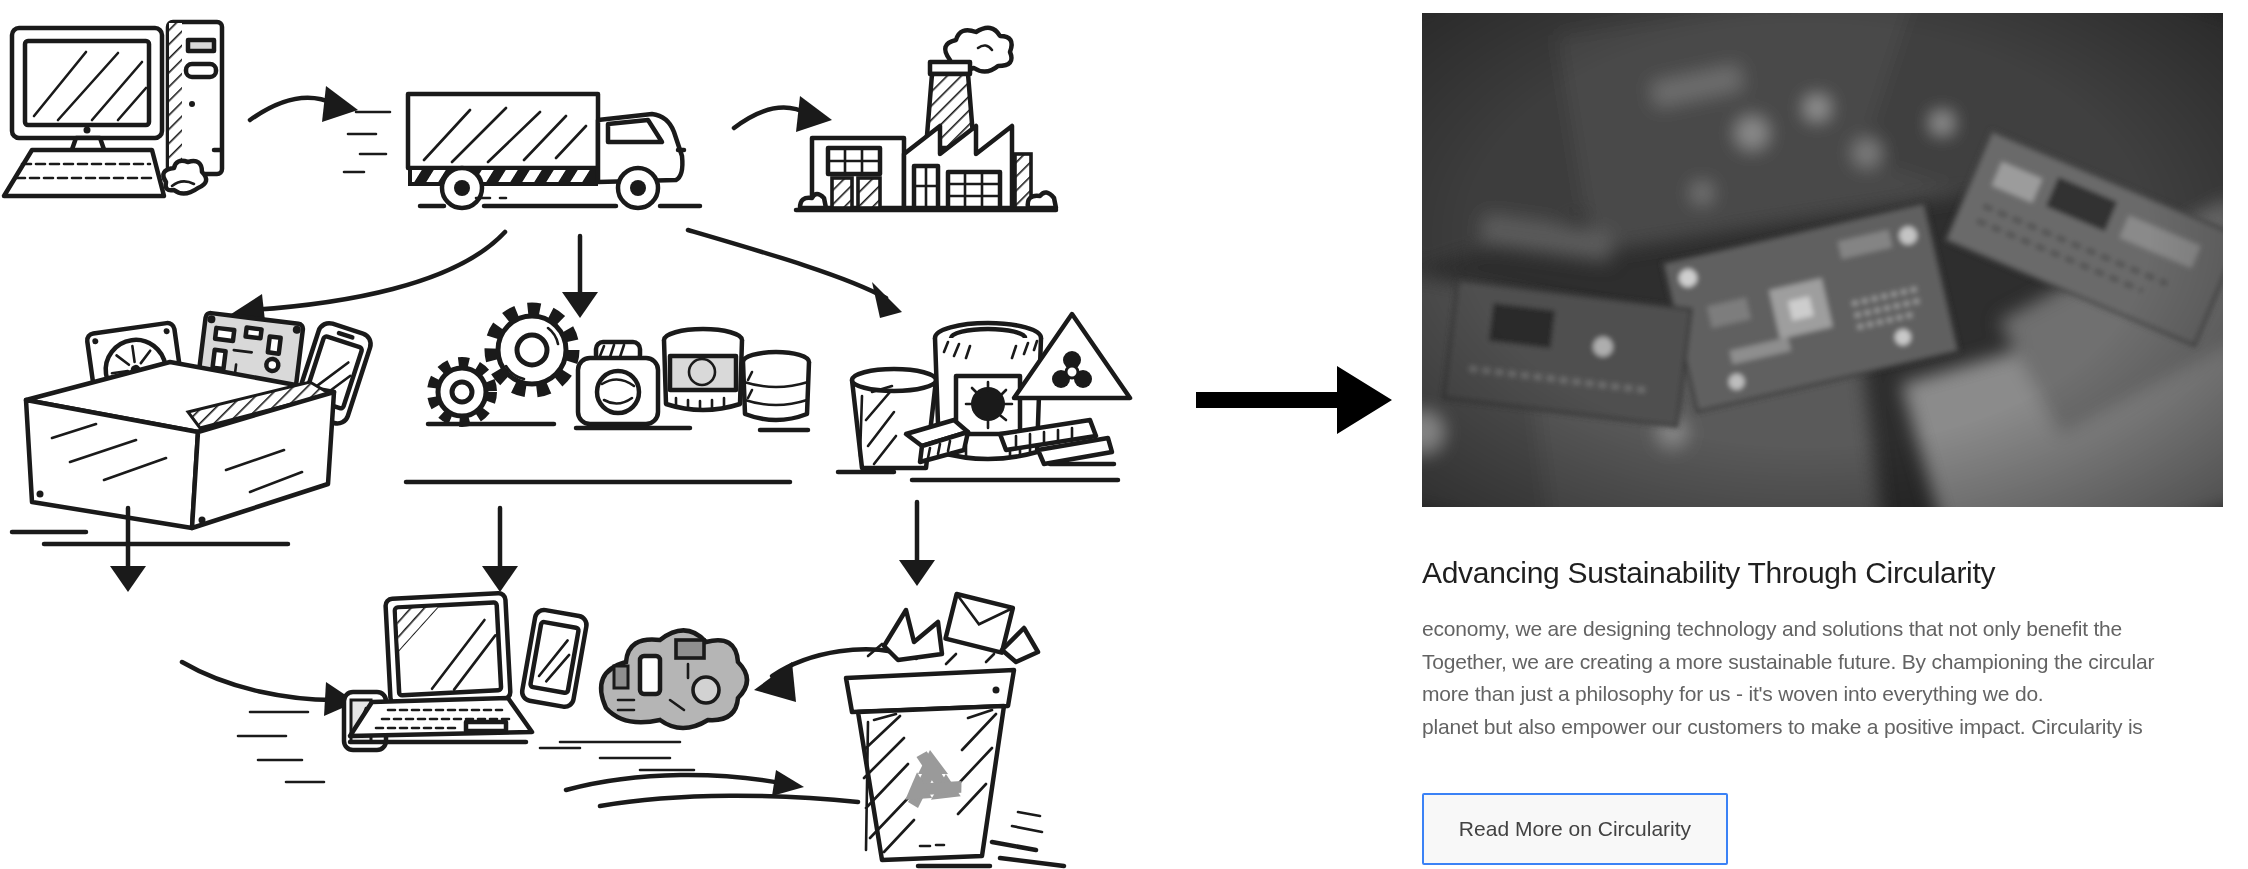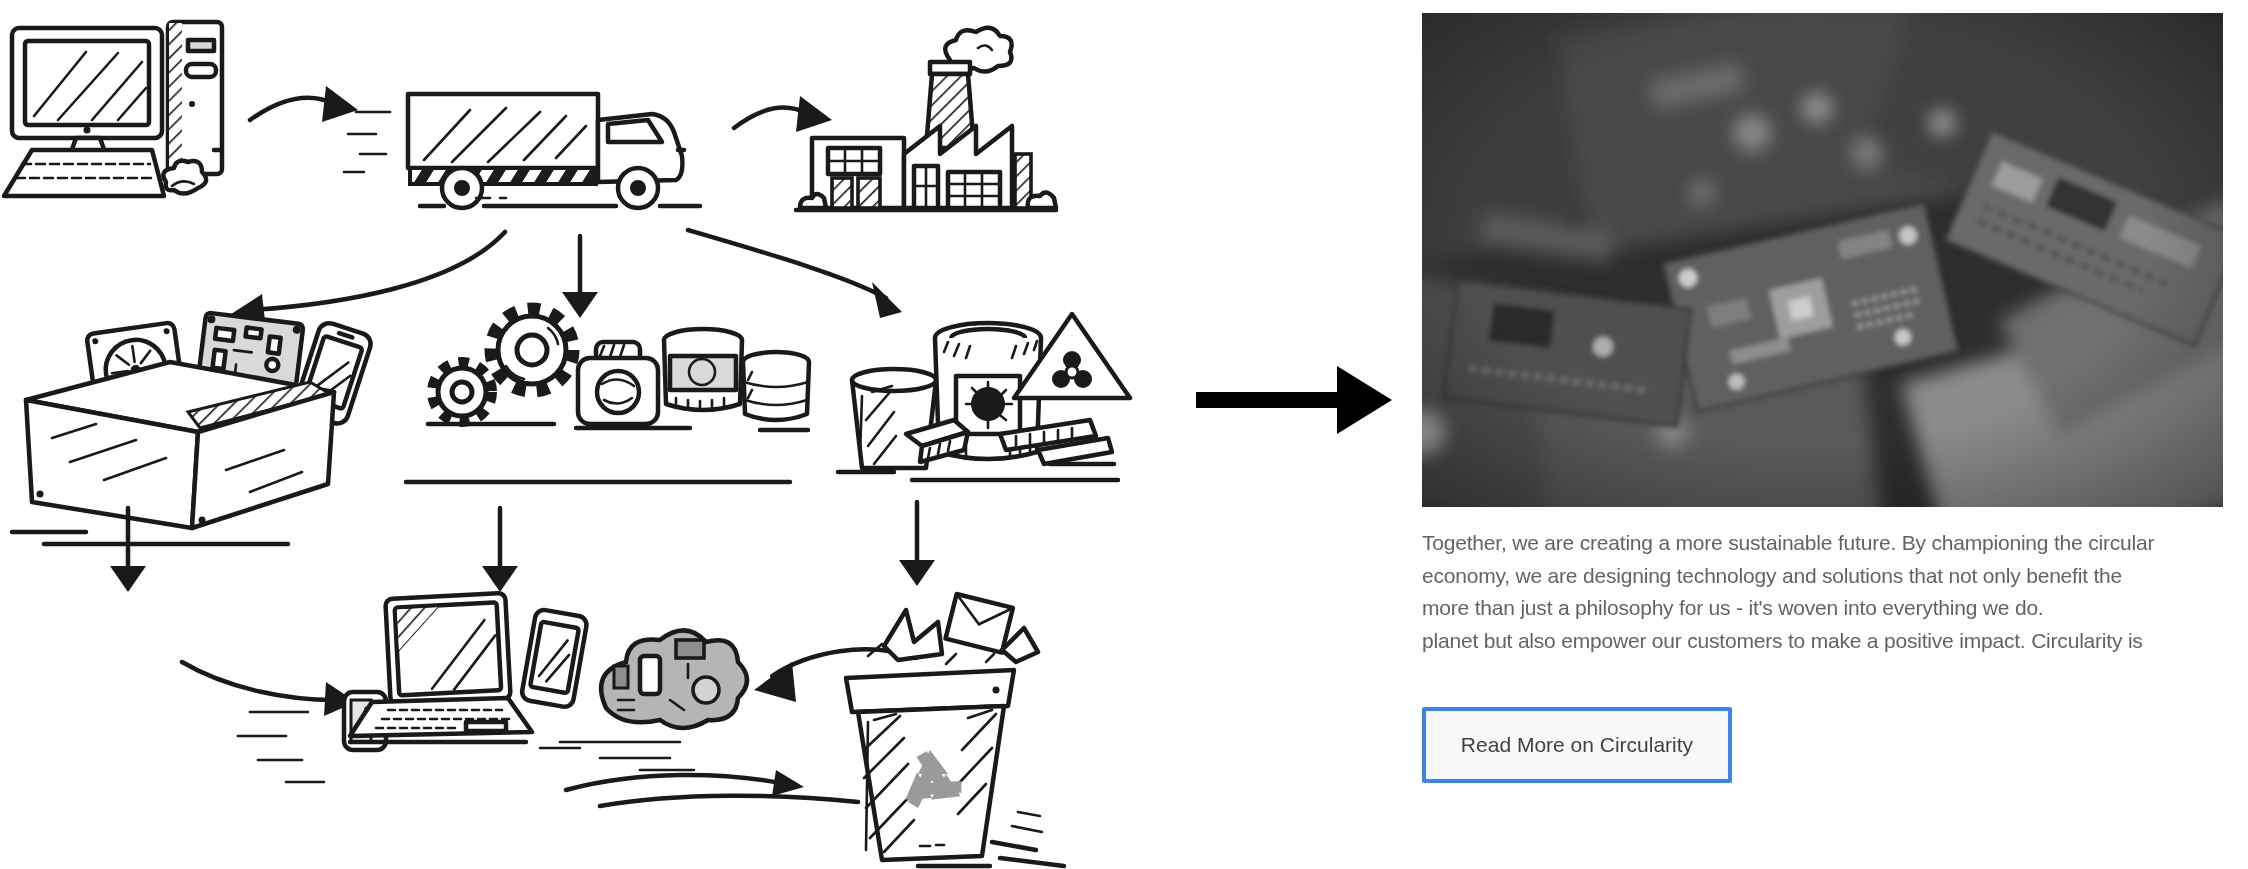--- a/index.html
+++ b/index.html
@@ -10,21 +10,21 @@
   .flow-arrow{position:absolute;left:1196px;top:362px;width:198px;height:76px;}
 
   .right-col{position:absolute;left:1422px;top:13px;width:804px;}
   .photo{width:801px;height:494px;display:block;background:#2b2b2b;}
 
   .heading{margin:46px 0 0 0;font-size:30px;line-height:40px;font-weight:400;
            letter-spacing:-0.3px;color:#1f1f1f;}
   .para{margin:20px 0 0 0;font-size:21px;line-height:32.5px;letter-spacing:-0.2px;color:#636363;}
   .para .para-line{white-space:nowrap;}
   .read-more-btn{margin-top:50px;width:302px;height:68px;display:flex;align-items:center;justify-content:center;
-           background:#f8f8f8;border:4px solid #3b82f6;border-radius:2px;
+           background:#f8f8f8;border:2px solid #3b82f6;border-radius:2px;
            font-family:"Liberation Sans", sans-serif;font-size:21px;color:#424242;cursor:pointer;}
 
   
   .ln{fill:none;stroke:#1a1a1a;stroke-width:4.5;stroke-linecap:round;stroke-linejoin:round;}
   .lt{fill:none;stroke:#1a1a1a;stroke-width:2.6;stroke-linecap:round;}
   .fw{fill:#ffffff;stroke:#1a1a1a;stroke-width:4.5;stroke-linejoin:round;}
   .fg{fill:#d9d9d9;stroke:#1a1a1a;stroke-width:4.5;stroke-linejoin:round;}
   .bk{fill:#1a1a1a;stroke:none;}
 </style>
 </head>
@@ -385,24 +385,25 @@
           <rect x="28" y="282" width="235" height="118" fill="#505050" stroke="#383838" stroke-width="3"></rect>
           <rect x="66" y="300" width="62" height="38" fill="#2b2b2b"></rect>
           <circle cx="180" cy="330" r="10" fill="#aeaeae"></circle>
           <path d="M50 368 h180" stroke="#6e6e6e" stroke-width="6" stroke-dasharray="8 5" fill="none"></path>
         </g>
         <rect x="360" y="640" width="0" height="0" fill="#000"></rect>
       </g>
       <rect width="801" height="494" fill="url(#vg)"></rect>
     </svg>
 
+    <h1 class="heading">Advancing Sustainability Through Circularity</h1>
 
     <div class="para">
+        <div class="para-line">economy, we are designing technology and solutions that not only benefit the</div>
         <div class="para-line">Together, we are creating a more sustainable future. By championing the circular</div>
-        <div class="para-line">economy, we are designing technology and solutions that not only benefit the</div>
         <div class="para-line">more than just a philosophy for us - it's woven into everything we do.</div>
         <div class="para-line">planet but also empower our customers to make a positive impact. Circularity is</div>
       </div>
 
     <div class="read-more-btn" role="button">Read More on Circularity</div>
   </div>
 
 </div>
 
 </body></html>

